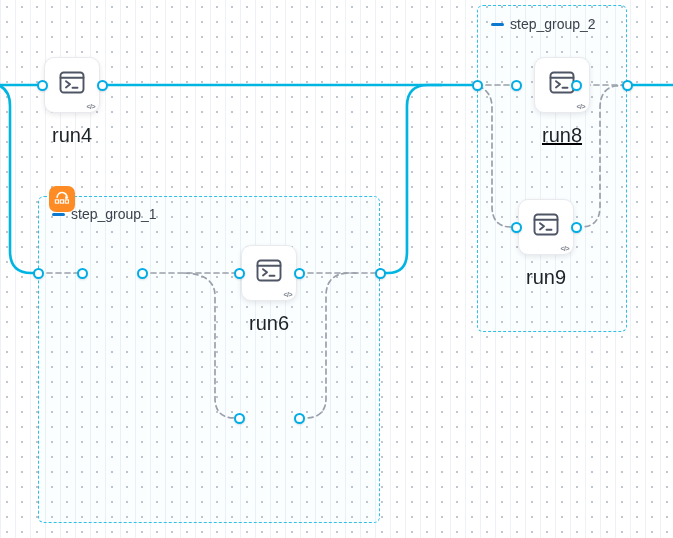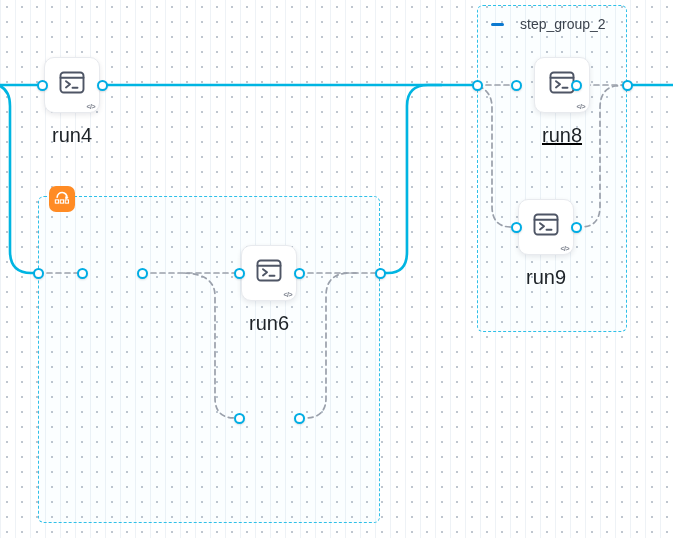--- a/index.html
+++ b/index.html
@@ -7,21 +7,21 @@
     position:relative;width:673px;height:538px;overflow:hidden;background:#ffffff;
     background-image:
       radial-gradient(0.9px 1.7px at 7px 7px, #bfc6cf 97%, transparent 100%),
       linear-gradient(to right, #eef2f6 1px, transparent 1px);
     background-size:15px 15px,15px 15px;
   }
   .edges{position:absolute;left:0;top:0;z-index:1;}
   .edge-dashed{fill:none;stroke:#9aa0ab;stroke-width:1.7;stroke-dasharray:5 4;stroke-linecap:round;}
   .edge-solid{fill:none;stroke:#00b5e2;stroke-width:2.6;}
   .group{position:absolute;border:1.5px dashed #2fc0e8;border-radius:6px;background:rgba(11,185,228,0.015);z-index:0;box-sizing:border-box;}
-  .group-header{position:absolute;display:flex;align-items:center;gap:16px;}
+  .group-header{position:absolute;display:flex;align-items:center;gap:6px;}
   .minus{width:13px;height:3px;border-radius:2px;background:#0b79d0;cursor:pointer;}
   .group-label{font-size:14px;font-weight:500;color:#3c434e;white-space:nowrap;}
   .badge{position:absolute;left:10px;top:-11px;width:26px;height:26px;background:#ff8b24;border-radius:7px;display:flex;align-items:center;justify-content:center;z-index:4;}
   .node{position:absolute;width:56px;z-index:2;}
   .card{position:relative;width:56px;height:56px;background:#ffffff;border:1px solid #e8eaee;border-radius:10px;box-shadow:0 2px 5px rgba(40,41,61,0.10);display:flex;align-items:center;justify-content:center;cursor:pointer;box-sizing:border-box;}
   .code-glyph{position:absolute;right:4px;bottom:2px;font-size:7px;color:#7d828e;letter-spacing:-0.5px;font-weight:700;}
   .node-label{margin-top:11px;width:100%;text-align:center;font-size:20px;font-weight:500;color:#1d2227;}
   .port{position:absolute;width:7px;height:7px;background:#ffffff;border:2px solid #00ade4;border-radius:50%;z-index:3;box-shadow:0 1px 2px rgba(40,41,61,0.15);cursor:crosshair;}
 </style>
 </head>
@@ -53,20 +53,24 @@
     <div class="badge">
       <span>
         <svg viewBox="0 0 20 20" width="18" height="18" fill="none" stroke="#ffffff">
           <path d="M4.6 10.2 a5.4 5.4 0 1 1 11 0.6" stroke-width="1.8" stroke-linecap="round"></path>
           <path d="M13.4 9.2 l4 1.5 l-3.6 2 z" fill="#ffffff" stroke="none"></path>
           <rect x="2.6" y="13.2" width="3.6" height="3.6" stroke-width="1.2"></rect>
           <rect x="8.1" y="13.2" width="3.6" height="3.6" stroke-width="1.2"></rect>
           <rect x="13.6" y="13.2" width="3.6" height="3.6" stroke-width="1.2"></rect>
         </svg>
       </span>
+    </div>
+    <div class="group-header" style="left:13px;top:9px;">
+      <span class="minus"></span>
+      <span class="group-label">step_group_1</span>
     </div>
   </div>
 
   <div class="group" style="left:477px;top:5px;width:150px;height:327px;">
     <div class="group-header" style="left:13px;top:10px;">
       <span class="minus"></span>
       <span class="group-label">step_group_2</span>
     </div>
   </div>
 

